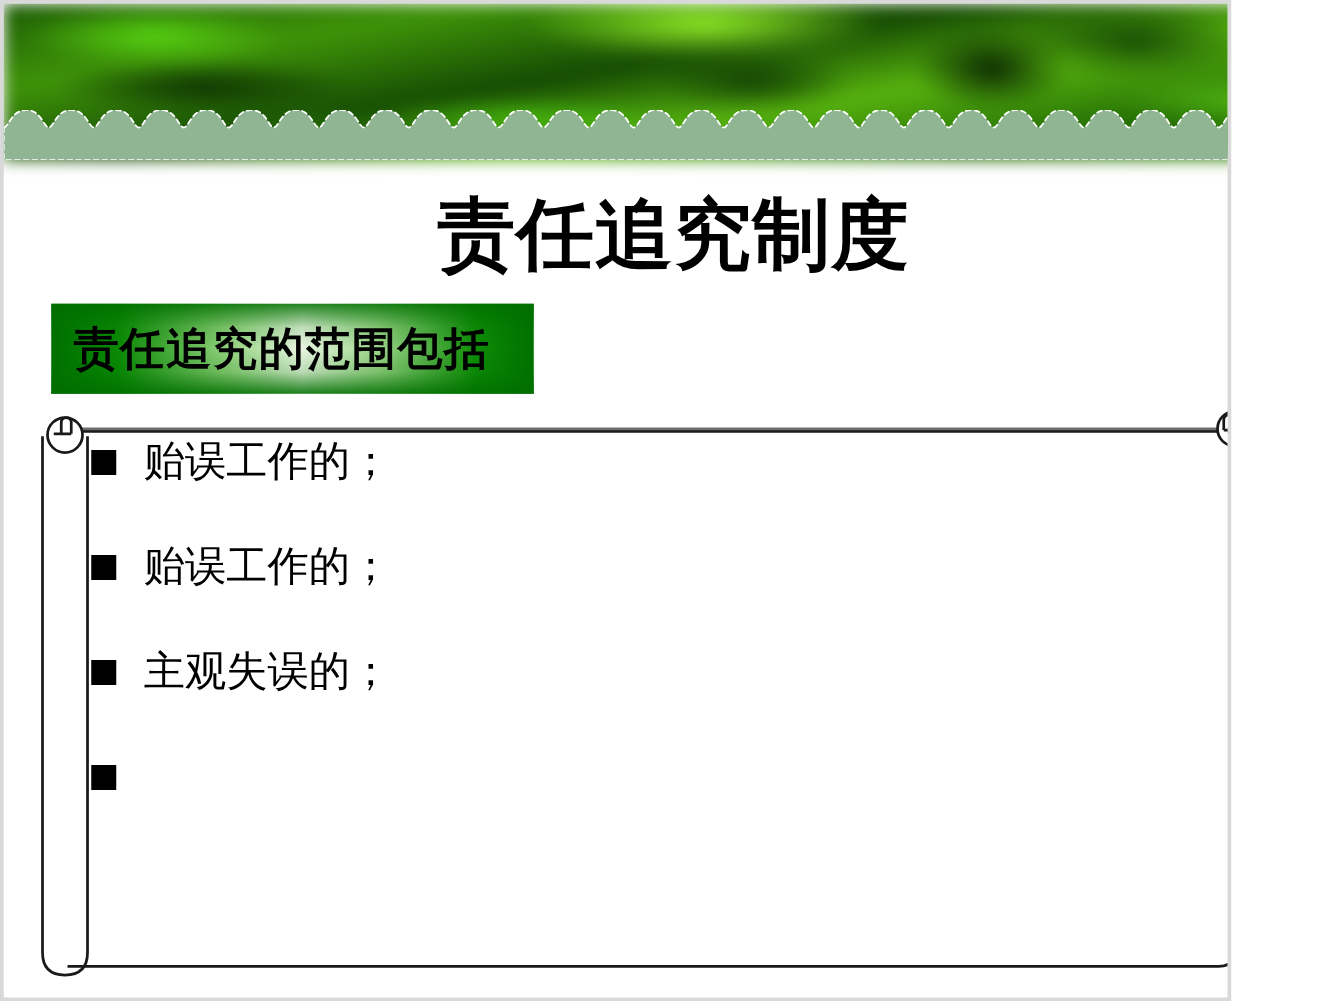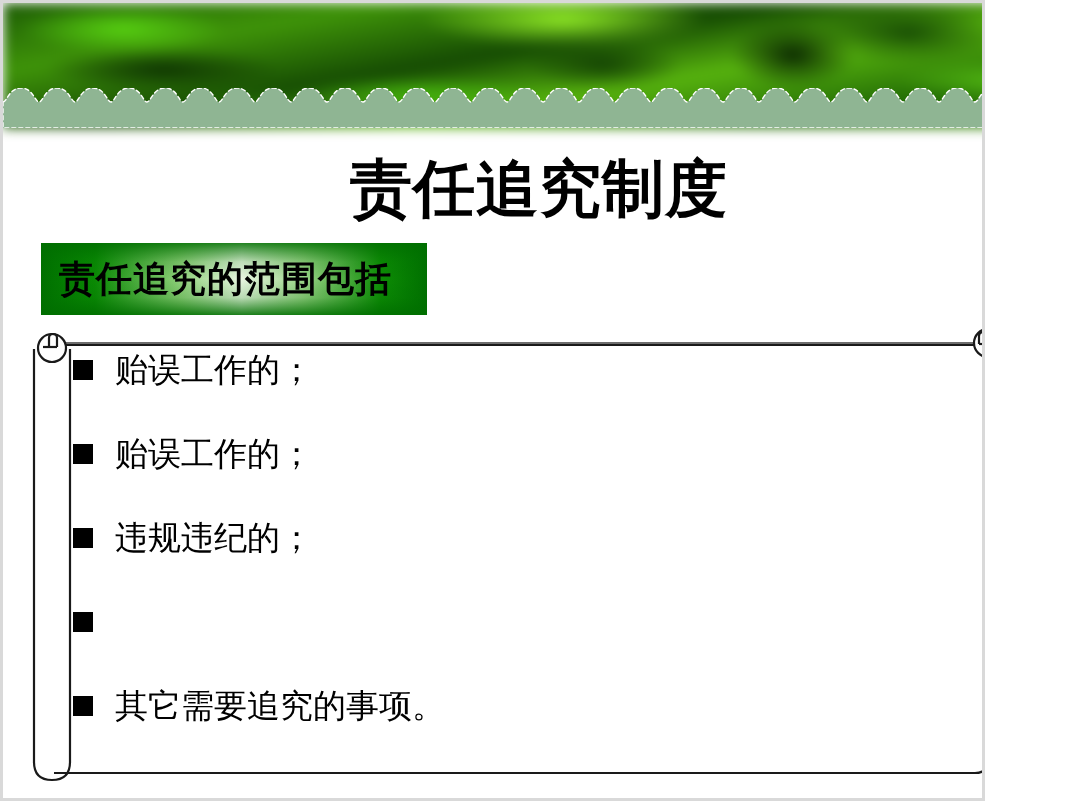--- a/index.html
+++ b/index.html
@@ -252,27 +252,23 @@
       <span class="bullet-text">贻误工作的；</span>
     </div>
 
     <div class="bullet-row">
       <span class="bullet-mark"></span>
       <span class="bullet-text">贻误工作的；</span>
     </div>
 
     <div class="bullet-row">
       <span class="bullet-mark"></span>
-      <span class="bullet-text">违规违纪的；</span>
-    </div>
-
-    <div class="bullet-row">
-      <span class="bullet-mark"></span>
-    </div>
-
-    <div class="bullet-row">
-      <span class="bullet-mark"></span>
-      <span class="bullet-text">其它需要追究的事项。</span>
-    </div>
+      <span class="bullet-text">主观失误的；</span>
+    </div>
+
+    <div class="bullet-row">
+      <span class="bullet-mark"></span>
+    </div>
+
 
   </div>
 
 </div>
 
 </body></html>

